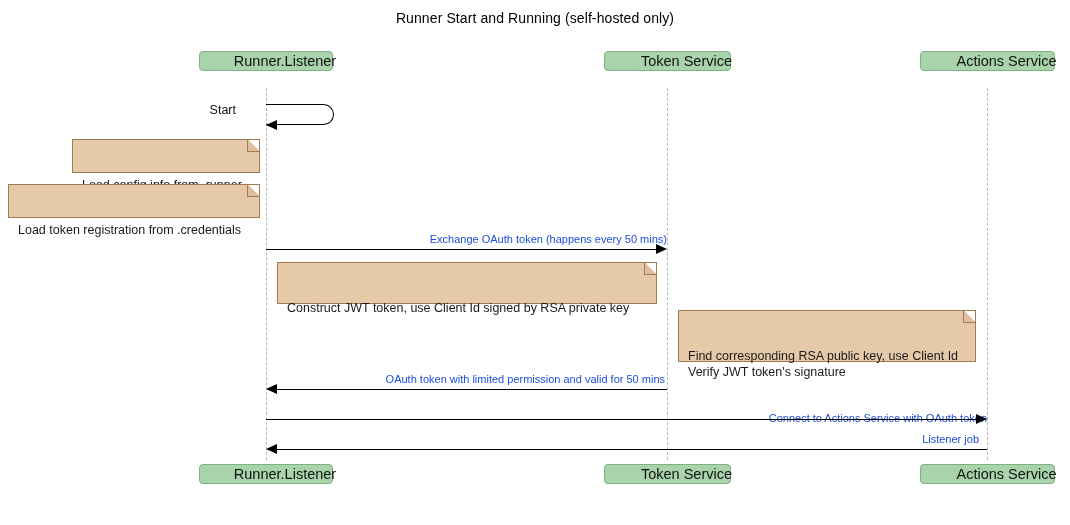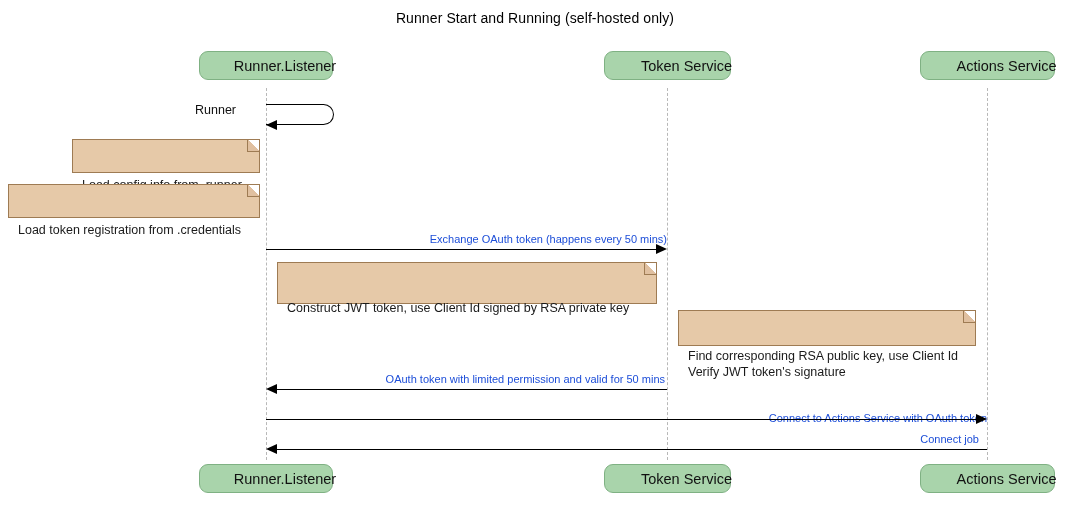--- a/index.html
+++ b/index.html
@@ -33,22 +33,22 @@
     position: absolute;
     width: 0;
     border-left: 1px dashed #b8b8b8;
     top: 88px;
     height: 372px;
   }
 
   
   .participant {
     position: absolute;
-    height: 29px;
-    border-radius: 9px;
+    height: 20px;
+    border-radius: 4px;
     background: #a9d4ab;
     border: 1px solid #7fb183;
     display: flex;
     align-items: center;
     justify-content: center;
     box-sizing: border-box;
     padding-left: 38px;
   }
   .participant .plabel {
     font-size: 14.5px;
@@ -137,21 +137,21 @@
 <div class="participant" style="left:199px; top:51px; width:134px;">
   <span class="plabel">Runner.Listener</span>
 </div>
 <div class="participant" style="left:604px; top:51px; width:127px;">
   <span class="plabel">Token Service</span>
 </div>
 <div class="participant" style="left:920px; top:51px; width:135px;">
   <span class="plabel">Actions Service</span>
 </div>
 
-<div class="selfloop-label" style="left:156px; top:103px; width:80px;">Runner</div>
+<div class="selfloop-label" style="left:156px; top:103px; width:80px;">Start</div>
 <div class="selfloop" style="left:266px; top:104px; width:68px; height:21px;"></div>
 <div class="arrowhead left" style="left:266px; top:120px;"></div>
 
 <div class="note" style="left:72px; top:139px; width:188px; height:34px;">
   <span class="fold"></span>
   <span>Load config info from .runner</span>
 </div>
 
 <div class="note" style="left:8px; top:184px; width:252px; height:34px;">
   <span class="fold"></span>
@@ -160,35 +160,35 @@
 
 <div class="msg-label" style="left:266px; top:233px; width:401px;">Exchange OAuth token (happens every 50 mins)</div>
 <div class="msg-line" style="left:266px; top:249px; width:390px;"></div>
 <div class="arrowhead right" style="left:656px; top:244px;"></div>
 
 <div class="note" style="left:277px; top:262px; width:380px; height:42px;">
   <span class="fold"></span>
   <span>Construct JWT token, use Client Id signed by RSA private key</span>
 </div>
 
-<div class="note" style="left:678px; top:310px; width:298px; height:36px;">
+<div class="note" style="left:678px; top:310px; width:298px; height:52px;">
   <span class="fold"></span>
   <span>Find corresponding RSA public key, use Client Id
 Verify JWT token's signature</span>
 </div>
 
 <div class="msg-label" style="left:275px; top:373px; width:390px;">OAuth token with limited permission and valid for 50 mins</div>
 <div class="msg-line" style="left:277px; top:389px; width:390px;"></div>
 <div class="arrowhead left" style="left:266px; top:384px;"></div>
 
 <div class="msg-label" style="left:266px; top:403px; width:721px;margin-top:9px;">Connect to Actions Service with OAuth token</div>
 <div class="msg-line" style="left:266px; top:419px; width:710px;"></div>
 <div class="arrowhead right" style="left:976px; top:414px;"></div>
 
-<div class="msg-label" style="left:277px; top:433px; width:702px;">Connect job</div>
+<div class="msg-label" style="left:277px; top:433px; width:702px;">Listener job</div>
 <div class="msg-line" style="left:277px; top:449px; width:710px;"></div>
 <div class="arrowhead left" style="left:266px; top:444px;"></div>
 
 <div class="participant" style="left:199px; top:464px; width:134px;">
   <span class="plabel">Runner.Listener</span>
 </div>
 <div class="participant" style="left:604px; top:464px; width:127px;">
   <span class="plabel">Token Service</span>
 </div>
 <div class="participant" style="left:920px; top:464px; width:135px;">

